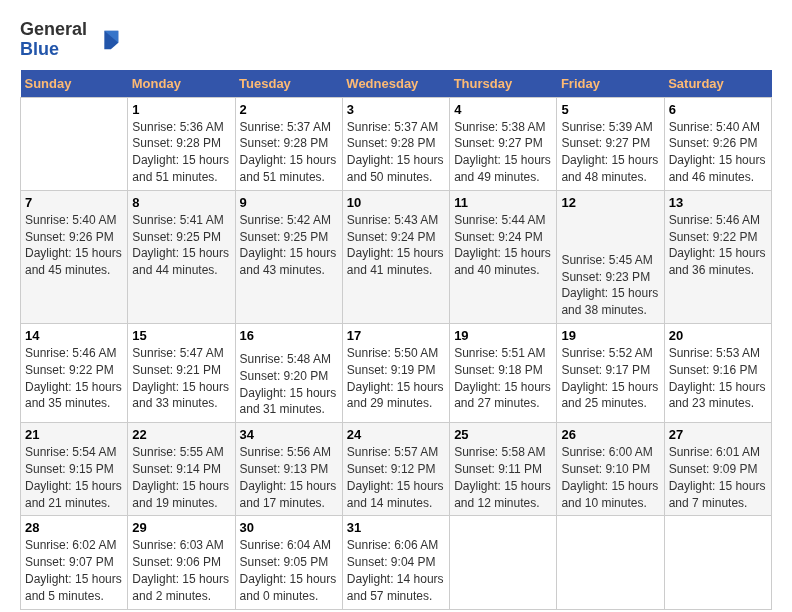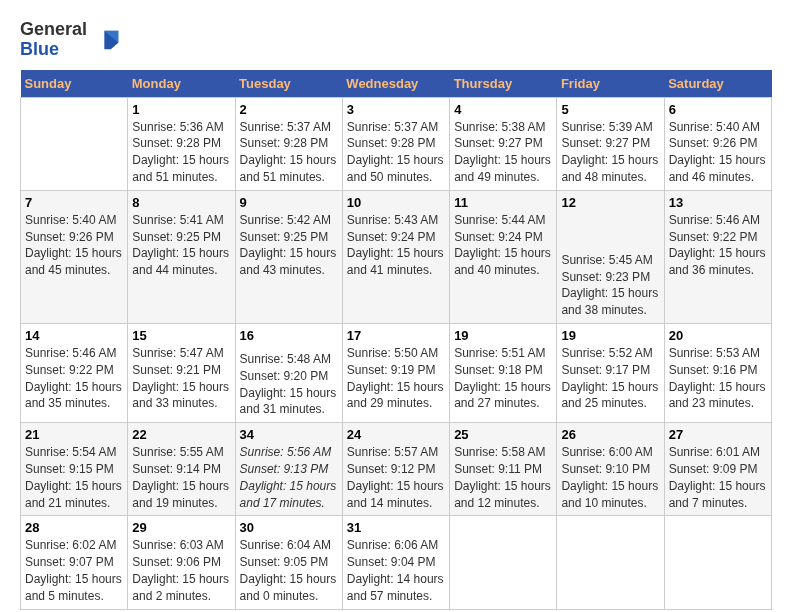--- a/index.html
+++ b/index.html
@@ -279,21 +279,21 @@
         </td>
         <td>
           <span class="day-number">22</span>
           <div class="day-info" style="white-space: pre-line;">Sunrise: 5:55 AM
 Sunset: 9:14 PM
 Daylight: 15 hours
 and 19 minutes.</div>
         </td>
         <td>
           <span class="day-number">34</span>
-          <div class="day-info" style="white-space: pre-line; font-style: italic;">Sunrise: 5:56 AM
+          <div class="day-info" style="white-space: pre-line;">Sunrise: 5:56 AM
 Sunset: 9:13 PM
 Daylight: 15 hours
 and 17 minutes.</div>
         </td>
         <td>
           <span class="day-number">24</span>
           <div class="day-info" style="white-space: pre-line;">Sunrise: 5:57 AM
 Sunset: 9:12 PM
 Daylight: 15 hours
 and 14 minutes.</div>

